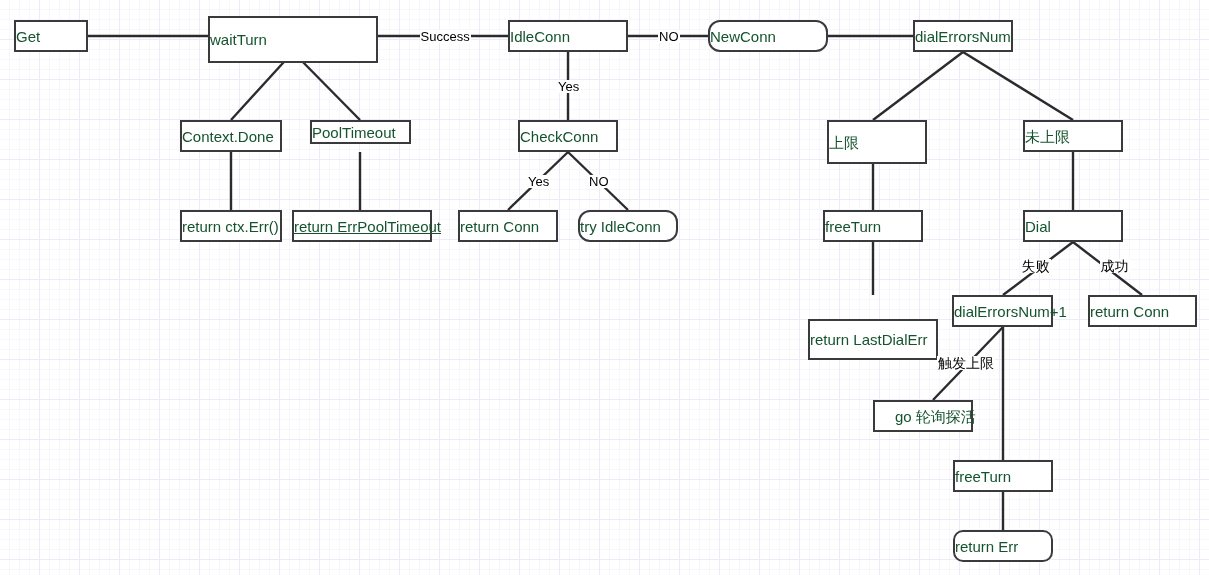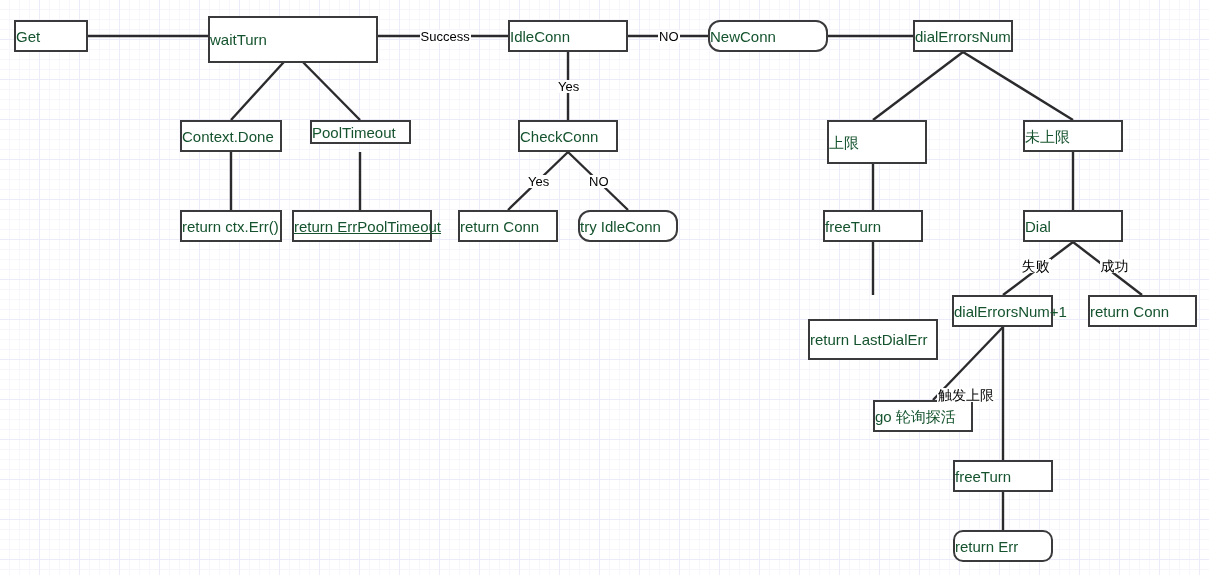--- a/index.html
+++ b/index.html
@@ -136,34 +136,34 @@
       </div>
       <div class="node" style="left: 808px; top: 295px; width: 130px; height: 41px; margin-top: 24px;">
         <span>return LastDialErr</span>
       </div>
       <div class="node" style="left: 952px; top: 295px; width: 101px; height: 32px;">
         <span>dialErrorsNum+1</span>
       </div>
       <div class="node" style="left: 1088px; top: 295px; width: 109px; height: 32px;">
         <span>return Conn</span>
       </div>
-      <div class="node" style="left: 873px; top: 400px; width: 100px; height: 32px;">
+      <div class="node" style="left: 873px; top: 400px; width: 100px; height: 32px; padding-left: 20px;">
         <span>go 轮询探活</span>
       </div>
       <div class="node" style="left: 953px; top: 460px; width: 100px; height: 32px;">
         <span>freeTurn</span>
       </div>
       <div class="node" style="left: 953px; top: 530px; width: 100px; height: 32px; border-radius: 10px;">
         <span>return Err</span>
       </div>
     </div>
   <div id="labels-layer">
       <div class="edge-label" style="left: 419.5px; top: 30px;">Success</div>
       <div class="edge-label" style="left: 658px; top: 30px;">NO</div>
       <div class="edge-label" style="left: 557px; top: 80px;">Yes</div>
       <div class="edge-label" style="left: 527px; top: 175px;">Yes</div>
       <div class="edge-label" style="left: 588px; top: 175px;">NO</div>
       <div class="edge-label cjk" style="left: 1020.5px; top: 258.5px;">失败</div>
       <div class="edge-label cjk" style="left: 1099.5px; top: 258.5px;">成功</div>
-      <div class="edge-label cjk" style="left: 937px; top: 355.5px; margin-top: 32px;">触发上限</div>
+      <div class="edge-label cjk" style="left: 937px; top: 355.5px;">触发上限</div>
     </div>
 
 </div>
 
 </body></html>

